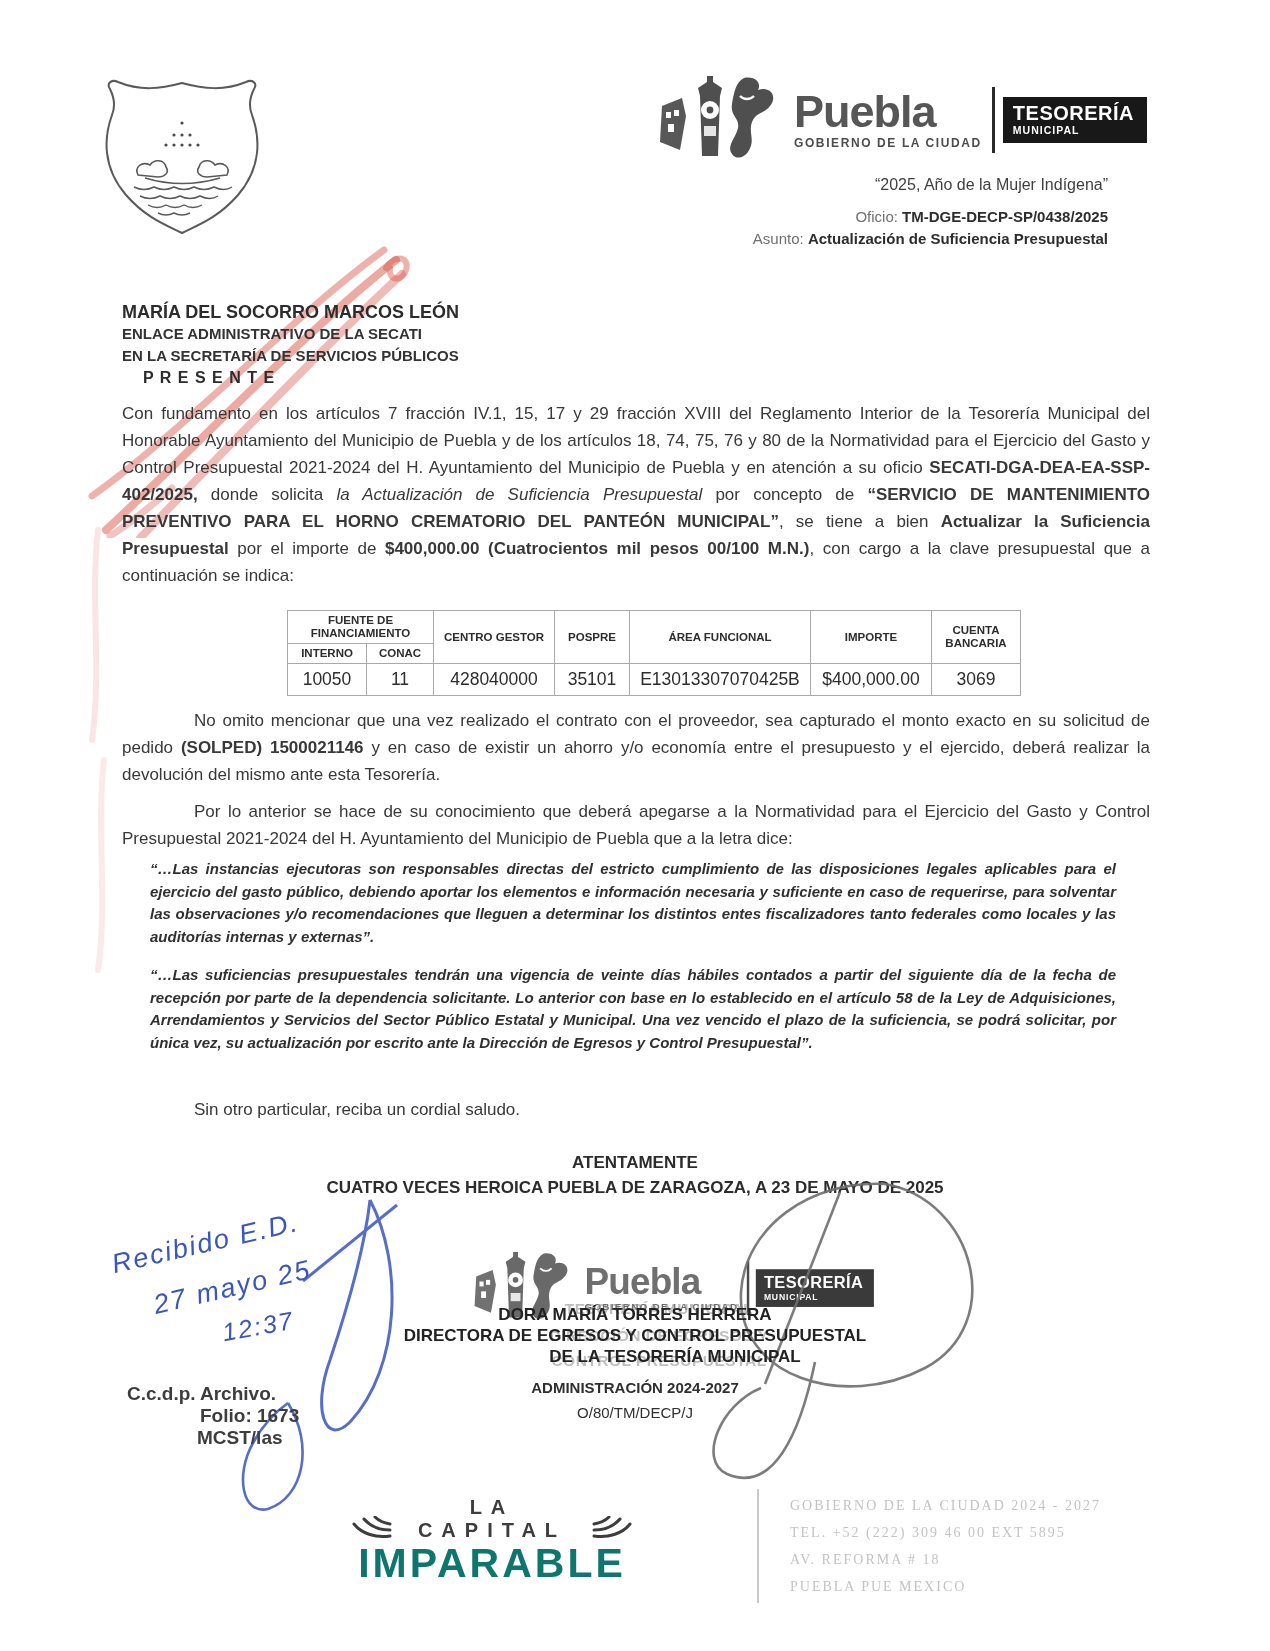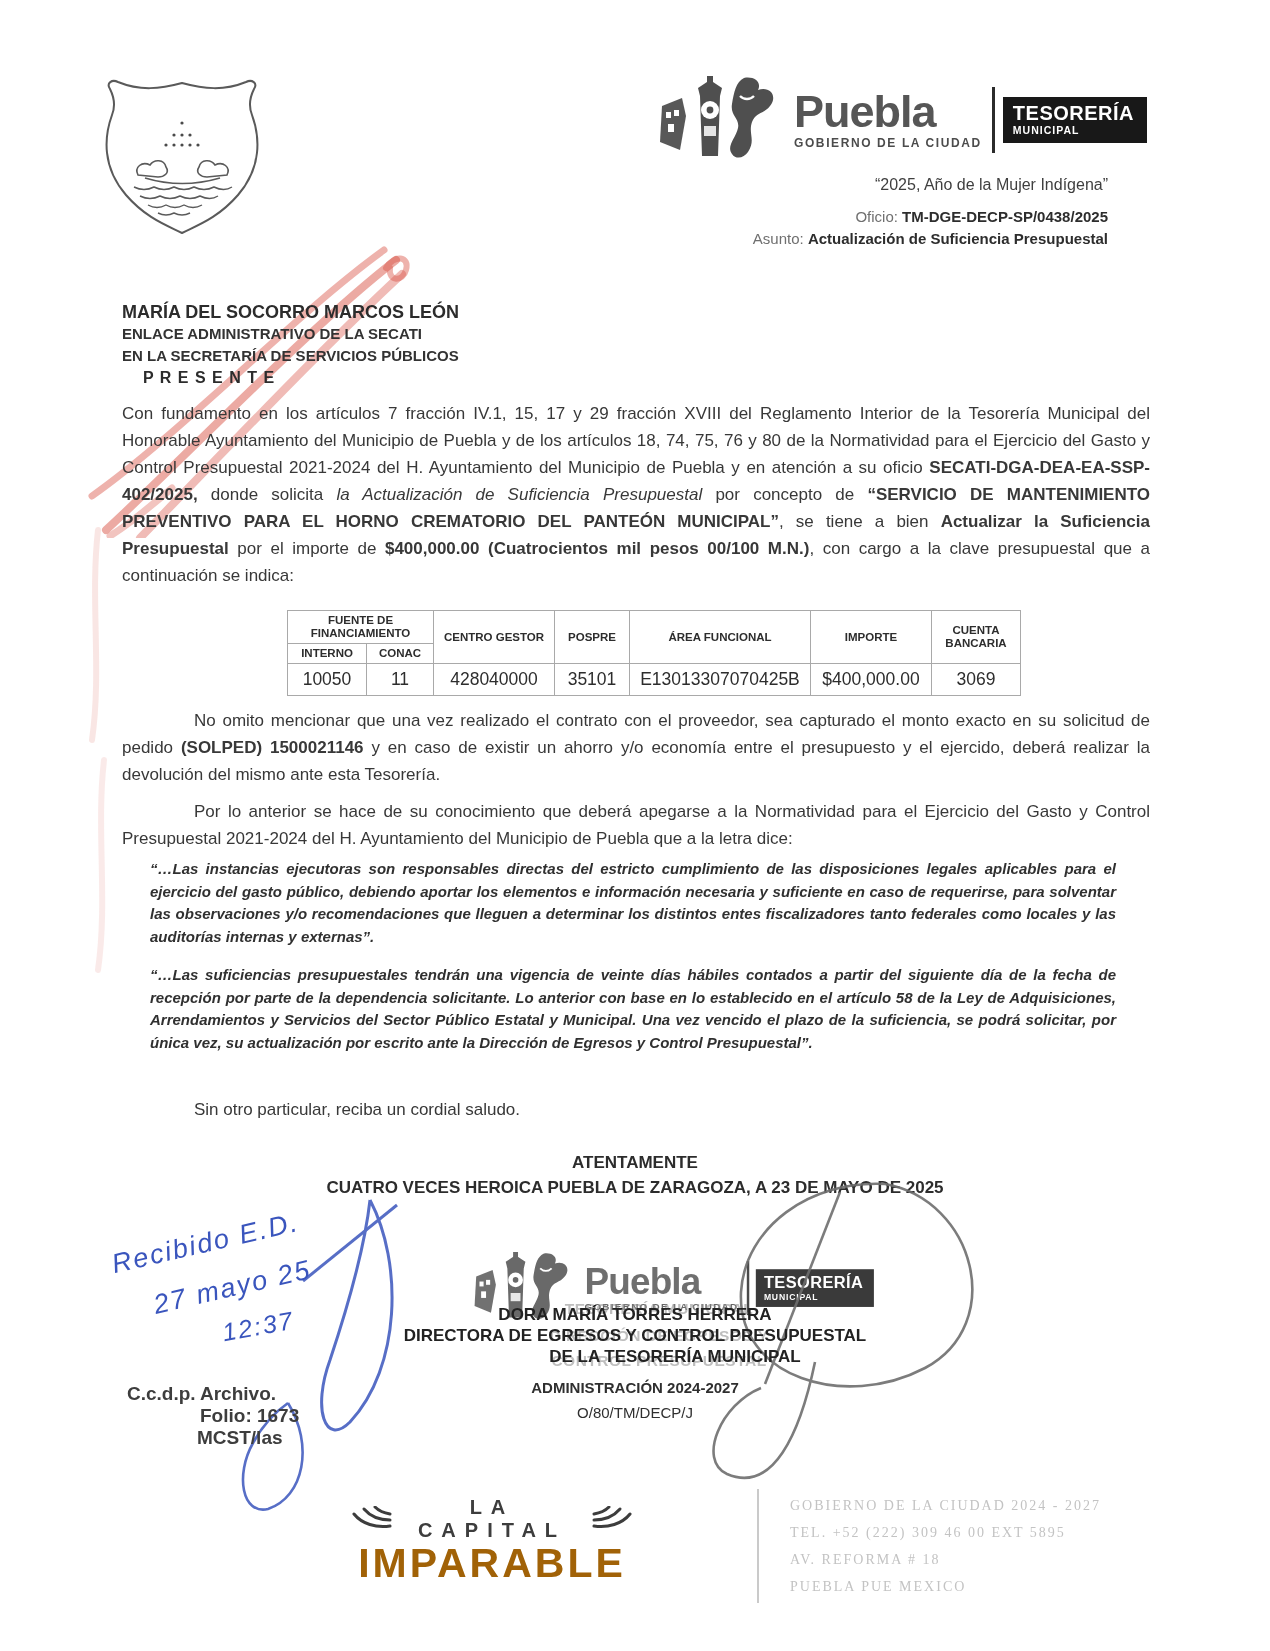--- a/index.html
+++ b/index.html
@@ -43,23 +43,23 @@
   .sig-faint{width:100%;text-align:center;font-weight:700;color:#8a8a8a;opacity:.55;font-size:15.5px;letter-spacing:.5px;padding-left:24px;}
   .sig-bold{width:100%;text-align:center;font-weight:800;color:#222;font-size:17px;}
   .sig-admin{width:100%;text-align:center;font-weight:700;color:#2f2f2f;font-size:15px;}
   .sig-code{width:100%;text-align:center;font-weight:400;color:#2f2f2f;font-size:15px;}
 
   .handwrite{color:#3a55bd;font-style:italic;font-size:27px;letter-spacing:2px;white-space:nowrap;}
 
   .ccdp{font-size:19px;color:#3d3d3d;line-height:21px;font-weight:bold;}
 
   .cap-logo{text-align:center;color:#3f3f3f;}
-  .cap-top{display:flex;align-items:center;justify-content:center;gap:6px;}
+  .cap-top{display:flex;align-items:flex-end;justify-content:center;gap:6px;}
   .cap-la{font-size:20px;font-weight:800;letter-spacing:9px;color:#3d3d3d;}
-  .cap-imp{font-size:41px;font-weight:800;letter-spacing:3px;color:#a16207;line-height:42px;}
+  .cap-imp{font-size:41px;font-weight:800;letter-spacing:3px;color:#0f766e;line-height:42px;}
   .foot-info{font-family:Liberation Serif, serif;font-size:14px;letter-spacing:2px;
     color:#c3c3c3;line-height:27px;white-space:nowrap;}
   .foot-divider{border-left:2px solid #9f9f9f;opacity:.55;width:0;}
   svg{display:block;}
 </style>
 </head>
 <body>
 
 <div class="abs" style="left:100px;top:75px;">
   <svg width="165" height="162" viewBox="0 0 165 162" fill="none">

